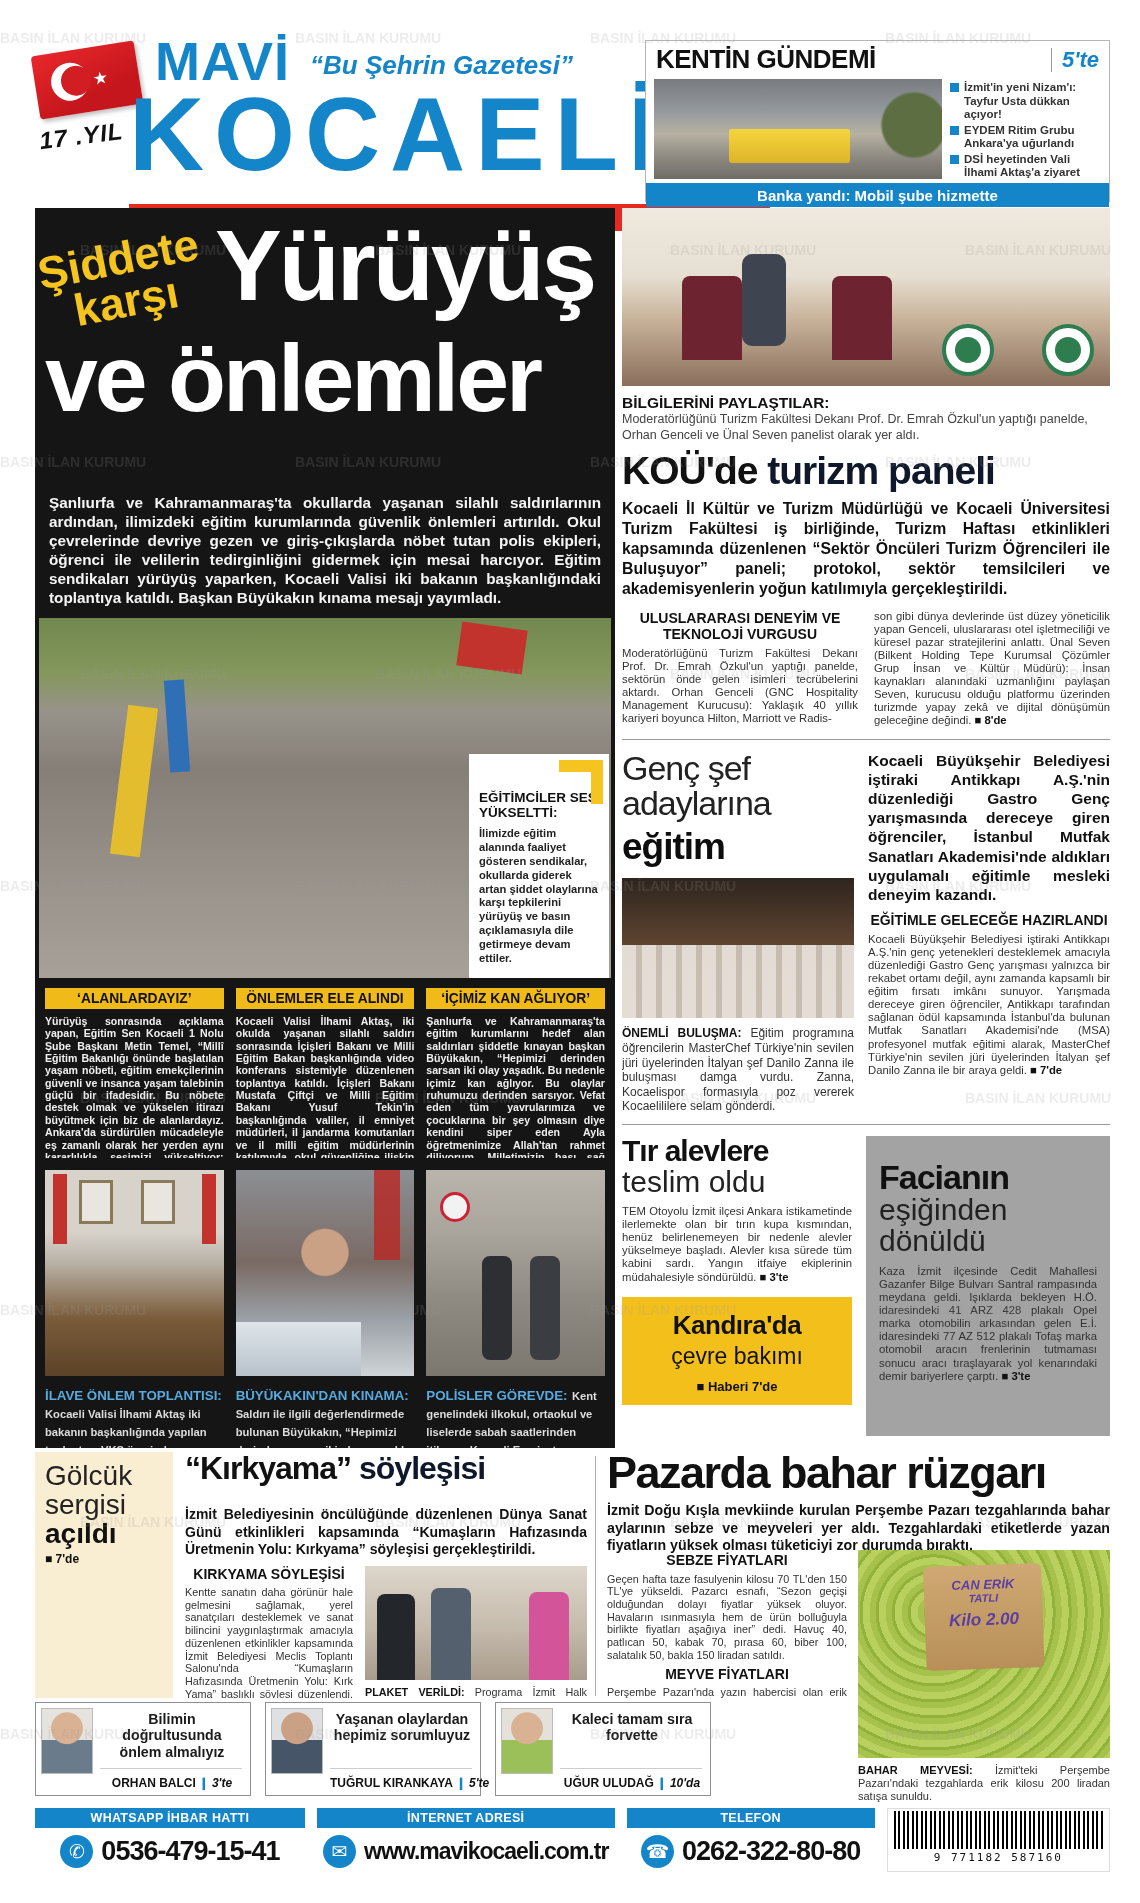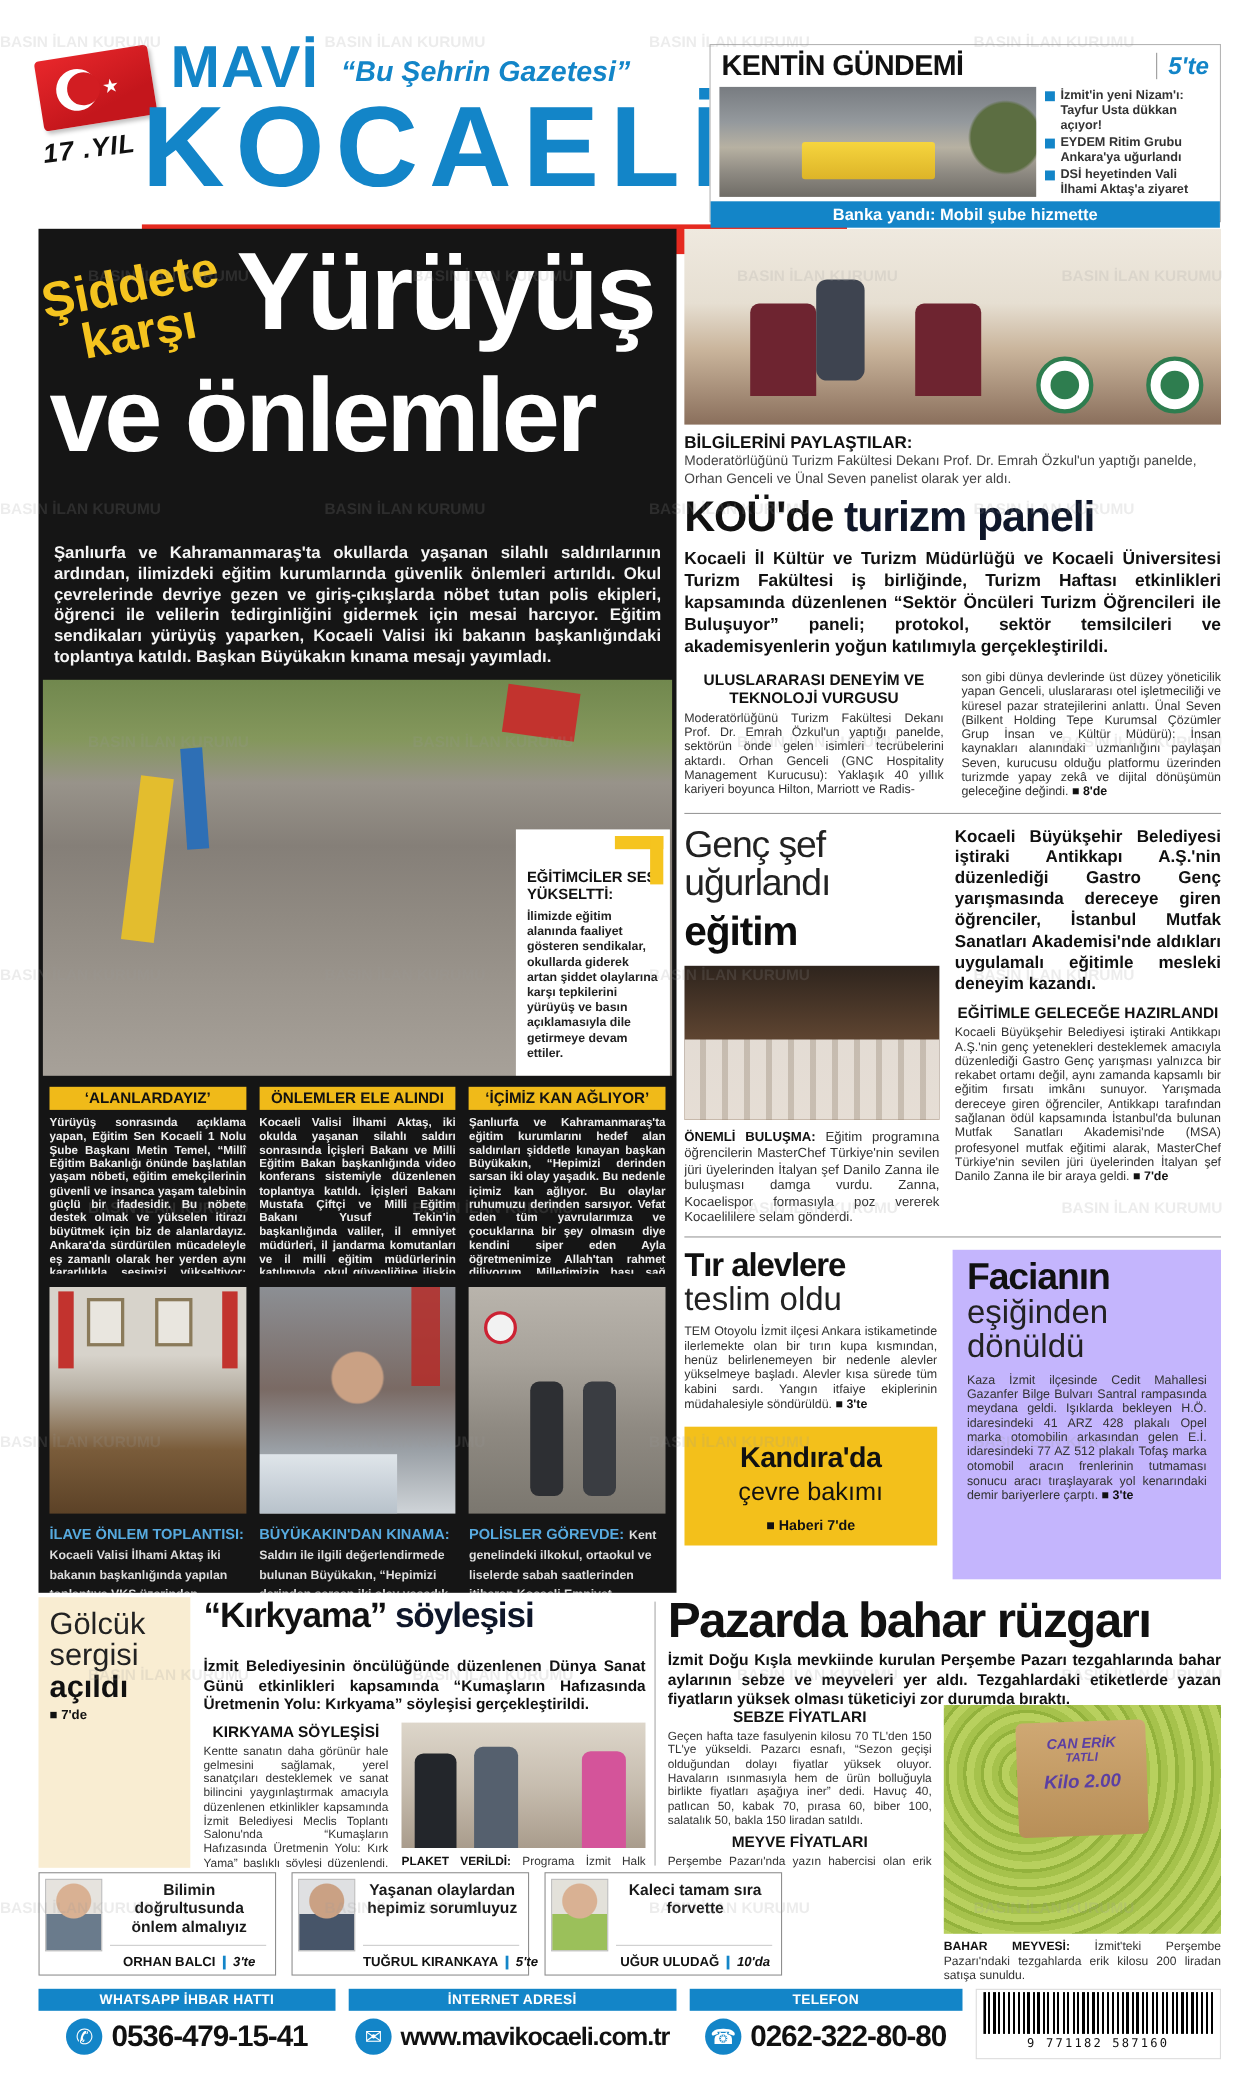--- a/index.html
+++ b/index.html
@@ -116,21 +116,21 @@
   .gs-lead{font-size:15.5px;font-weight:700;line-height:1.24;text-align:justify;color:#101010}
   .gs-sub{margin-top:8px}
   .tf-grid{display:grid;grid-template-columns:230px 1fr;gap:14px;height:300px;overflow:hidden}
   .tir-h1{font-size:30px;font-weight:800;letter-spacing:-1px;line-height:1}
   .tir-h2{font-size:30px;font-weight:300;color:#222;line-height:1.05}
   .tir-x{margin-top:8px}
   .kandira{margin-top:13px;background:#f3c01b;text-align:center;padding:13px 6px 11px}
   .kan1{font-size:26px;font-weight:800;letter-spacing:-.5px}
   .kan2{font-size:23px;font-weight:400;margin-top:2px}
   .kan3{font-size:13px;font-weight:800;margin-top:9px}
-  .facia{background:#c4b5fd;padding:8px 13px;height:100%}
+  .facia{background:#a3a3a3;padding:24px 13px;height:100%}
   .fac-h1{font-size:34px;font-weight:800;letter-spacing:-1px;line-height:1}
   .fac-h2{font-size:30px;font-weight:300;color:#222;line-height:1.04}
   .fac-x{margin-top:9px}
   
   .bot{position:absolute;left:35px;top:1452px;width:1075px;height:352px}
   .golcuk{position:absolute;left:0;top:0;width:138px;height:246px;background:#f9edd2;padding:9px 10px;overflow:hidden}
   .go-l{font-size:28px;font-weight:300;line-height:1.04;color:#222}
   .go-b{font-size:28px;font-weight:800;line-height:1.05}
   .go-x{margin-top:7px;font-size:11.6px;font-weight:500;color:#333;line-height:1.2}
   .go-p{font-weight:800;font-size:12px;margin-top:3px}
@@ -364,21 +364,21 @@
         <p class="small">Moderatörlüğünü Turizm Fakültesi Dekanı Prof. Dr. Emrah Özkul'un yaptığı panelde, sektörün önde gelen isimleri tecrübelerini aktardı. Orhan Genceli (GNC Hospitality Management Kurucusu): Yaklaşık 40 yıllık kariyeri boyunca Hilton, Marriott ve Radis-</p>
       </div>
       <p class="small"><span>son gibi dünya devlerinde üst düzey yöneticilik yapan Genceli, uluslararası otel işletmeciliği ve küresel pazar stratejilerini anlattı. Ünal Seven (Bilkent Holding Tepe Kurumsal Çözümler Grup İnsan ve Kültür Müdürü): İnsan kaynakları alanındaki uzmanlığını paylaşan Seven, kurucusu olduğu platformu üzerinden turizmde yapay zekâ ve dijital dönüşümün geleceğine değindi. </span><span class="pgref">■ 8'de</span></p>
     </div>
     <hr class="hr">
 
     <div class="gs-grid">
       <div>
         <div class="gs-h">
           <div>Genç şef</div>
-          <div>uğurlandı</div>
+          <div>adaylarına</div>
         </div>
         <div class="gs-hb">eğitim</div>
         <div class="gs-ph">
             <div class="uni"></div>
           </div>
         <p class="gs-cap"><b>ÖNEMLİ BULUŞMA:</b> <span>Eğitim programına öğrencilerin MasterChef Türkiye'nin sevilen jüri üyelerinden İtalyan şef Danilo Zanna ile buluşması damga vurdu. Zanna, Kocaelispor formasıyla poz vererek Kocaelililere selam gönderdi.</span></p>
       </div>
       <div>
         <p class="gs-lead">Kocaeli Büyükşehir Belediyesi iştiraki Antikkapı A.Ş.'nin düzenlediği Gastro Genç yarışmasında dereceye giren öğrenciler, İstanbul Mutfak Sanatları Akademisi'nde aldıkları uygulamalı eğitimle mesleki deneyim kazandı.</p>
         <div class="sub-h gs-sub">EĞİTİMLE GELECEĞE HAZIRLANDI</div>

